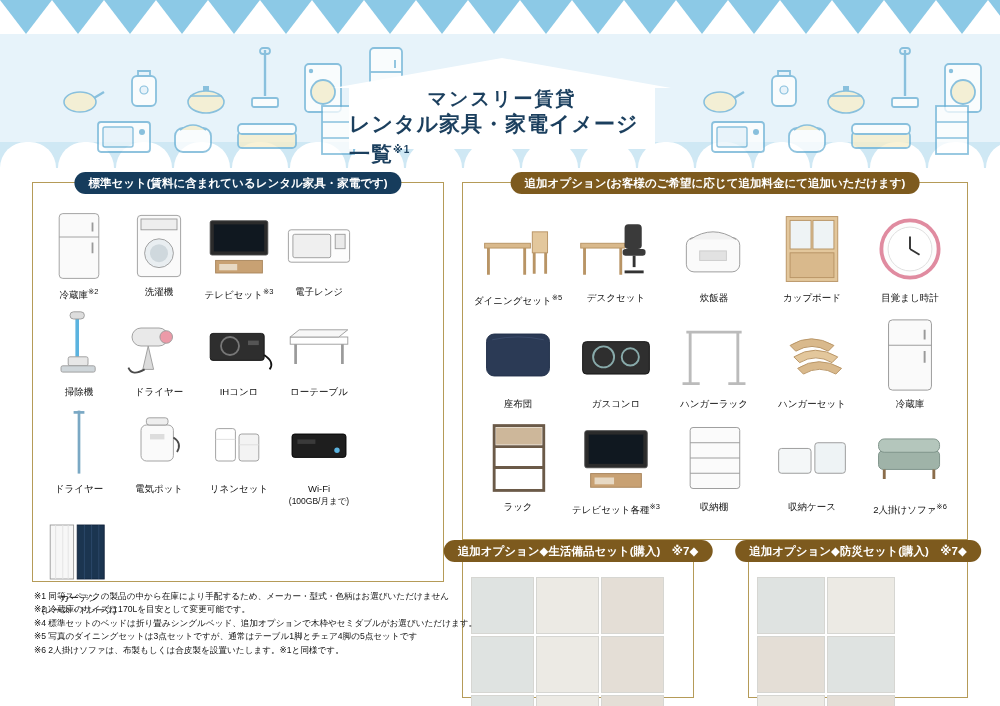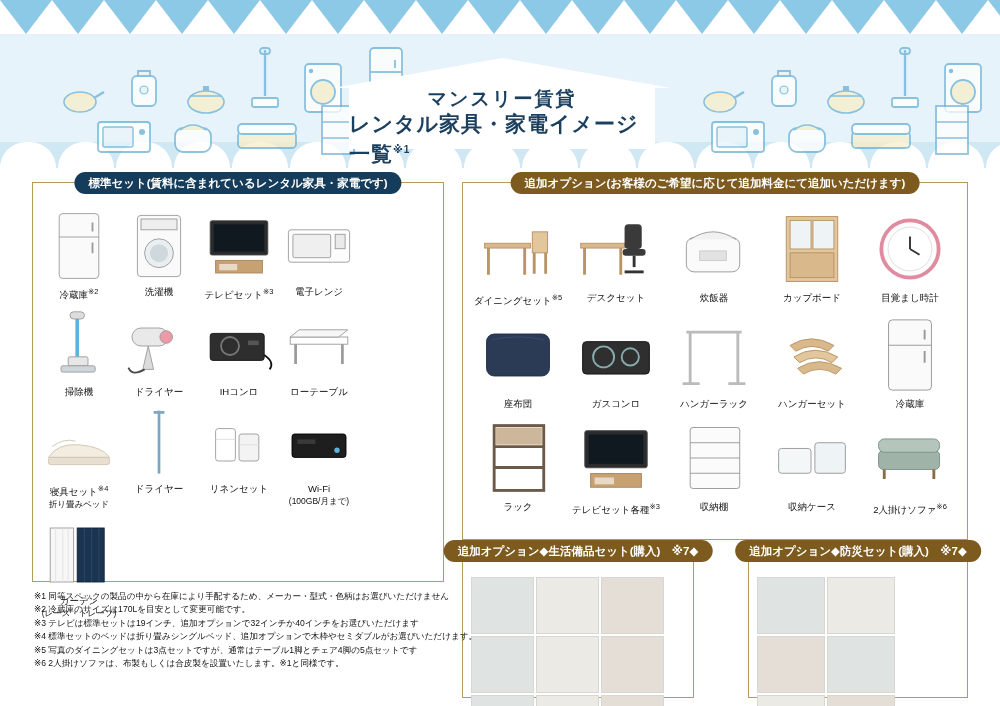--- a/index.html
+++ b/index.html
@@ -360,35 +360,36 @@
               <rect x="8" y="30" width="64" height="8" fill="#fff" stroke="#9a9a9a"></rect>
               <path d="M14 38 v22 M66 38 v22" stroke="#9a9a9a" stroke-width="3"></path>
               <path d="M8 30 l10 -8 h54 l-10 8 z" fill="#f7f7f7" stroke="#9a9a9a"></path>
             </svg>
           </div>
           <div class="cap"><span>ローテーブル</span></div>
         </div>
         <div class="item">
           <div class="pic">
             <svg width="72" height="72" viewBox="0 0 80 80">
-              <path d="M6 56 q10 -16 34 -14 q26 2 34 14 z" fill="#f3ece1" stroke="#cfc4b4"></path>
-              <path d="M10 44 q14 -10 26 -6" fill="#fff" stroke="#cfc4b4"></path>
-              <rect x="6" y="56" width="68" height="8" rx="3" fill="#e8dfd1" stroke="#cfc4b4"></rect>
-            </svg>
-          </div>
-          <div class="cap"><span>寝具セット</span><sup>※4</sup><span class="sub">折り畳みベッド</span></div>
-        </div>
-        <div class="item">
-          <div class="pic">
-            <svg width="72" height="72" viewBox="0 0 80 80">
               <path d="M40 4 v70" stroke="#7aa8c4" stroke-width="3"></path>
               <path d="M34 6 h12" stroke="#7aa8c4" stroke-width="3"></path>
             </svg>
           </div>
           <div class="cap"><span>ドライヤー</span></div>
+        </div>
+        <div class="item">
+          <div class="pic">
+            <svg width="72" height="72" viewBox="0 0 80 80">
+              <rect x="20" y="20" width="36" height="40" rx="6" fill="#fafafa" stroke="#9a9a9a"></rect>
+              <rect x="26" y="12" width="24" height="8" rx="3" fill="#eee" stroke="#9a9a9a"></rect>
+              <path d="M56 34 q10 6 4 16" fill="none" stroke="#4a4a4a" stroke-width="2"></path>
+              <rect x="30" y="30" width="16" height="6" fill="#ddd"></rect>
+            </svg>
+          </div>
+          <div class="cap"><span>電気ポット</span></div>
         </div>
         <div class="item">
           <div class="pic">
             <svg width="72" height="72" viewBox="0 0 80 80">
               <rect x="14" y="24" width="22" height="36" rx="3" fill="#fff" stroke="#9a9a9a"></rect>
               <rect x="40" y="30" width="22" height="30" rx="3" fill="#f3f3f3" stroke="#9a9a9a"></rect>
               <path d="M14 36 h22 M40 42 h22" stroke="#ddd"></path>
             </svg>
           </div>
           <div class="cap"><span>リネンセット</span></div>
@@ -609,19 +610,18 @@
         <div class="ph" style="width: 66px; height: 55px; background: rgb(228, 222, 214);"></div>
         <div class="ph" style="width: 66px; height: 55px; background: rgb(223, 227, 225);"></div>
         <div class="ph" style="width: 66px; height: 55px; background: rgb(236, 234, 228);"></div>
         <div class="ph" style="width: 66px; height: 55px; background: rgb(228, 222, 214);"></div>
       </div>
   </div>
 
   <div class="notes" id="notes">
       <div>※1 同等スペックの製品の中から在庫により手配するため、メーカー・型式・色柄はお選びいただけません</div>
       <div>※2 冷蔵庫のサイズは170Lを目安として変更可能です。</div>
-      <div>※3 テレビは標準セットは19インチ、追加オプションで32インチか40インチをお選びいただけます</div>
       <div>※4 標準セットのベッドは折り畳みシングルベッド、追加オプションで木枠やセミダブルがお選びいただけます。</div>
       <div>※5 写真のダイニングセットは3点セットですが、通常はテーブル1脚とチェア4脚の5点セットです</div>
       <div>※6 2人掛けソファは、布製もしくは合皮製を設置いたします。※1と同様です。</div>
     </div>
 
 </div>
 
 </body></html>

